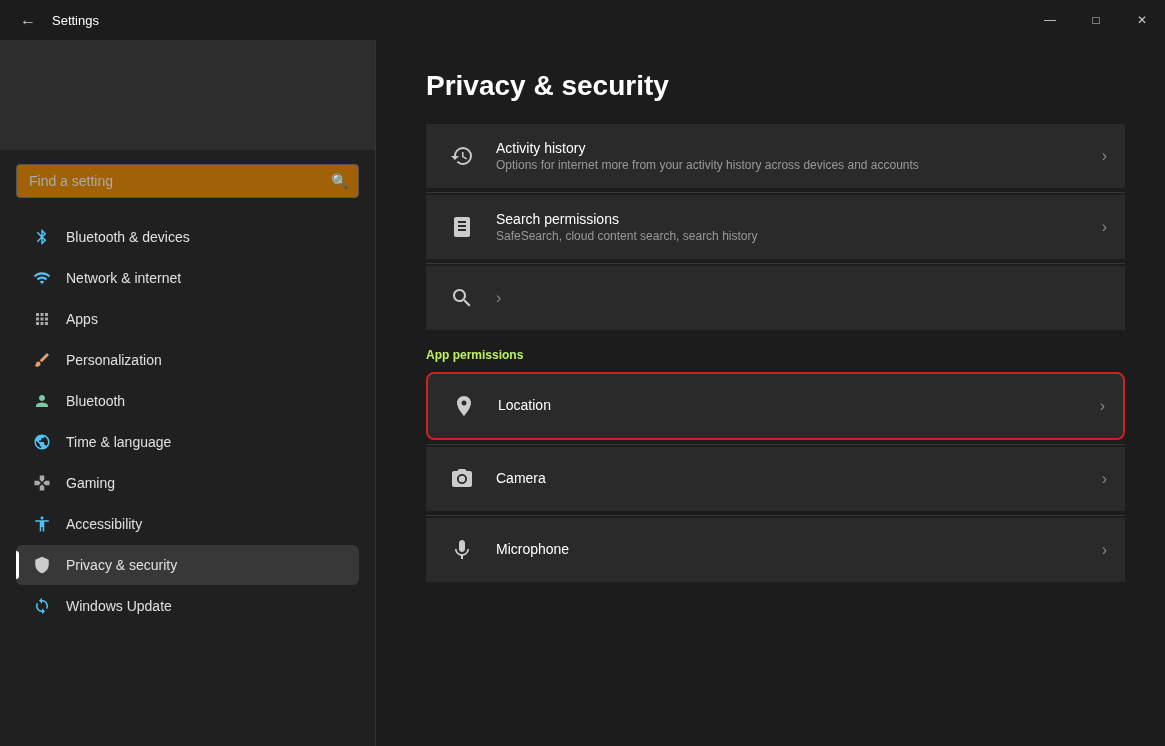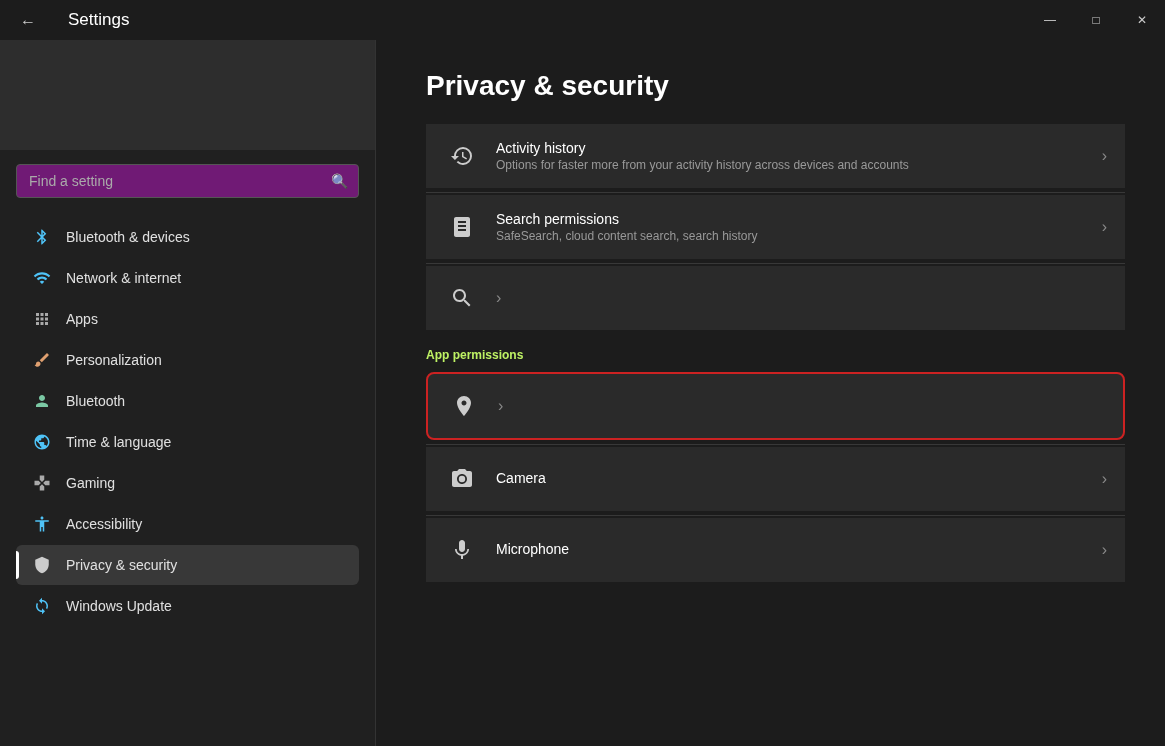--- a/index.html
+++ b/index.html
@@ -15,23 +15,23 @@
     
     .title-bar {
       height: 40px;
       background: #1c1c1c;
       display: flex;
       align-items: center;
       padding: 0 12px;
       position: relative;
     }
     .title-bar-title {
-      font-size: 17px;
+      font-size: 13px;
       color: #ffffff;
-      margin-left: 24px;
+      margin-left: 8px;
     }
     .window-controls {
       position: absolute;
       right: 0;
       top: 0;
       display: flex;
       height: 40px;
     }
     .win-btn {
       width: 46px;
@@ -68,21 +68,21 @@
       margin: 0;
     }
 
     .sidebar-search {
       margin: 14px 16px;
       position: relative;
     }
     .sidebar-search input {
       width: 100%;
       padding: 8px 36px 8px 12px;
-      background: #701a75;
+      background: #a16207;
       border: 1px solid #555;
       border-radius: 4px;
       color: #ffffff;
       font-size: 14px;
       outline: none;
     }
     .sidebar-search input::placeholder { color: #aaa; }
     .search-icon-wrap {
       position: absolute;
       right: 10px;
@@ -344,21 +344,21 @@
     <h1 class="page-title">Privacy &amp; security</h1>
 
     <div class="settings-item">
       <div class="settings-item-icon">
         <svg width="24" height="24" viewBox="0 0 24 24" fill="#cccccc">
             <path d="M13 3a9 9 0 0 0-9 9H1l3.89 3.89.07.14L9 12H6c0-3.87 3.13-7 7-7s7 3.13 7 7-3.13 7-7 7c-1.93 0-3.68-.79-4.94-2.06l-1.42 1.42A8.954 8.954 0 0 0 13 21a9 9 0 0 0 0-18zm-1 5v5l4.28 2.54.72-1.21-3.5-2.08V8H12z"></path>
           </svg>
       </div>
       <div class="settings-item-text">
         <div class="settings-item-title">Activity history</div>
-        <div class="settings-item-desc">Options for faster more from your activity history across devices and accounts</div>
+        <div class="settings-item-desc">Options for internet more from your activity history across devices and accounts</div>
       </div>
       <div class="settings-item-chevron">›</div>
     </div>
 
     <div class="divider"></div>
 
     <div class="settings-item">
       <div class="settings-item-icon">
         <svg width="24" height="24" viewBox="0 0 24 24" fill="#cccccc">
             <path d="M18 2H6c-1.1 0-2 .9-2 2v16c0 1.1.9 2 2 2h12c1.1 0 2-.9 2-2V4c0-1.1-.9-2-2-2zm-2 14H8v-2h8v2zm0-4H8v-2h8v2zm0-4H8V6h8v2z"></path>
@@ -383,20 +383,23 @@
     </div>
 
     <div class="section-label">App permissions</div>
 
     <div class="settings-item highlighted">
       <div class="settings-item-icon">
         <svg width="24" height="24" viewBox="0 0 24 24" fill="#cccccc">
             <path d="M12 2C8.13 2 5 5.13 5 9c0 5.25 7 13 7 13s7-7.75 7-13c0-3.87-3.13-7-7-7zm0 9.5c-1.38 0-2.5-1.12-2.5-2.5s1.12-2.5 2.5-2.5 2.5 1.12 2.5 2.5-1.12 2.5-2.5 2.5z"></path>
           </svg>
       </div>
+      <div class="settings-item-text">
+        <div class="settings-item-title">Location</div>
+      </div>
       <div class="settings-item-chevron">›</div>
     </div>
 
     <div class="divider"></div>
 
     <div class="settings-item">
       <div class="settings-item-icon">
         <svg width="24" height="24" viewBox="0 0 24 24" fill="#cccccc">
             <path d="M12 15.2A3.2 3.2 0 0 0 15.2 12 3.2 3.2 0 0 0 12 8.8 3.2 3.2 0 0 0 8.8 12a3.2 3.2 0 0 0 3.2 3.2M9 2L7.17 4H4c-1.1 0-2 .9-2 2v12c0 1.1.9 2 2 2h16c1.1 0 2-.9 2-2V6c0-1.1-.9-2-2-2h-3.17L15 2H9zm3 15c-2.76 0-5-2.24-5-5s2.24-5 5-5 5 2.24 5 5-2.24 5-5 5z"></path>
           </svg>

